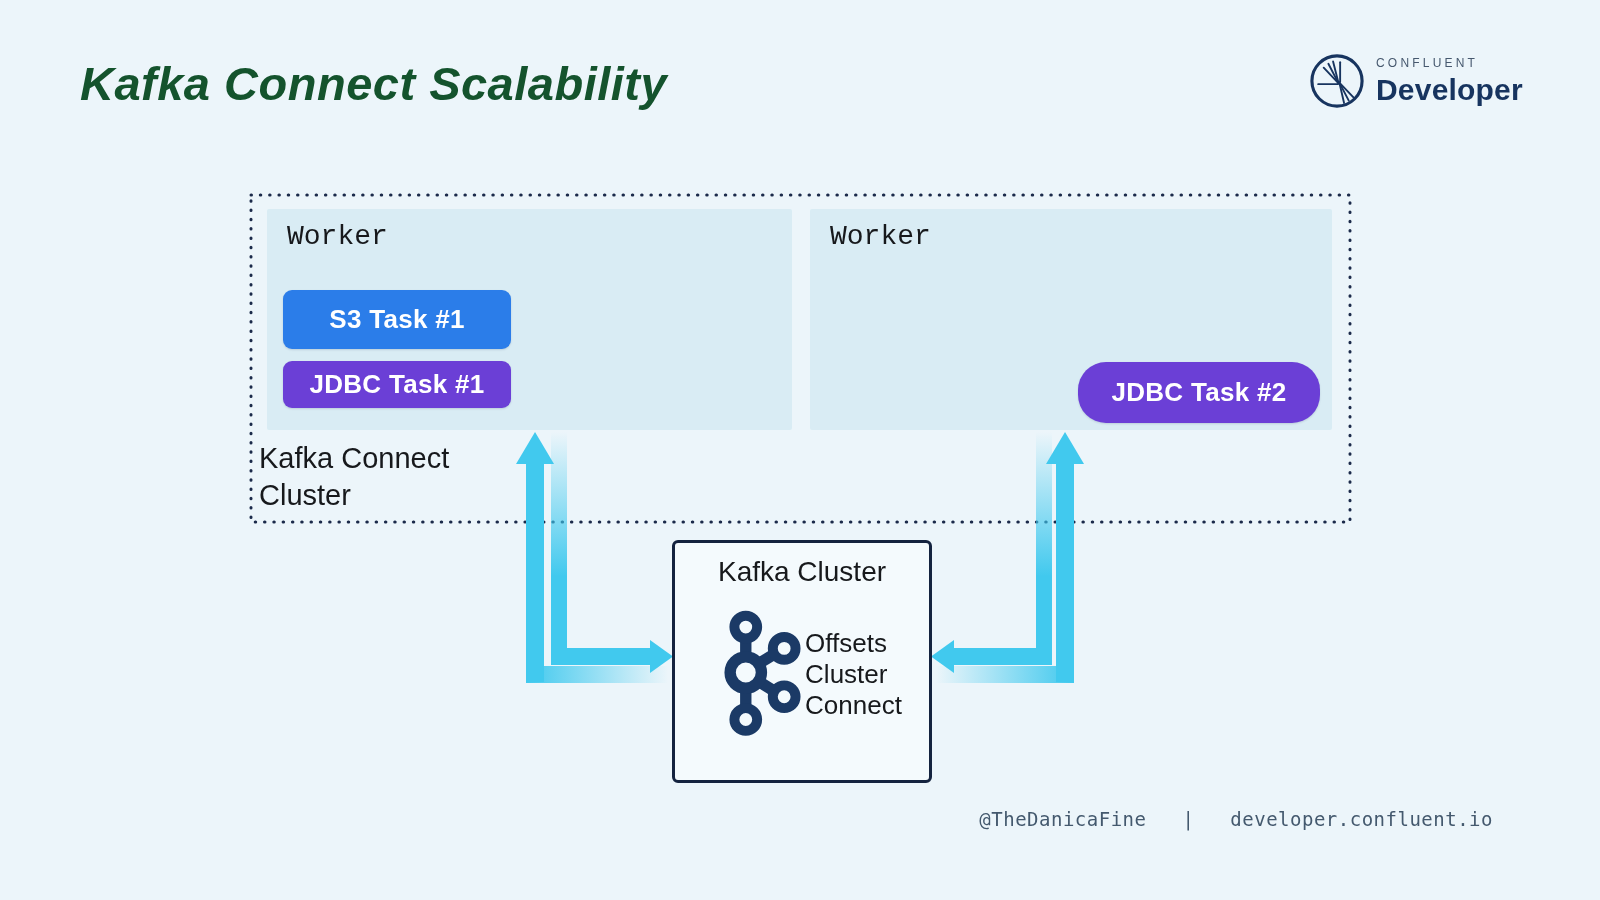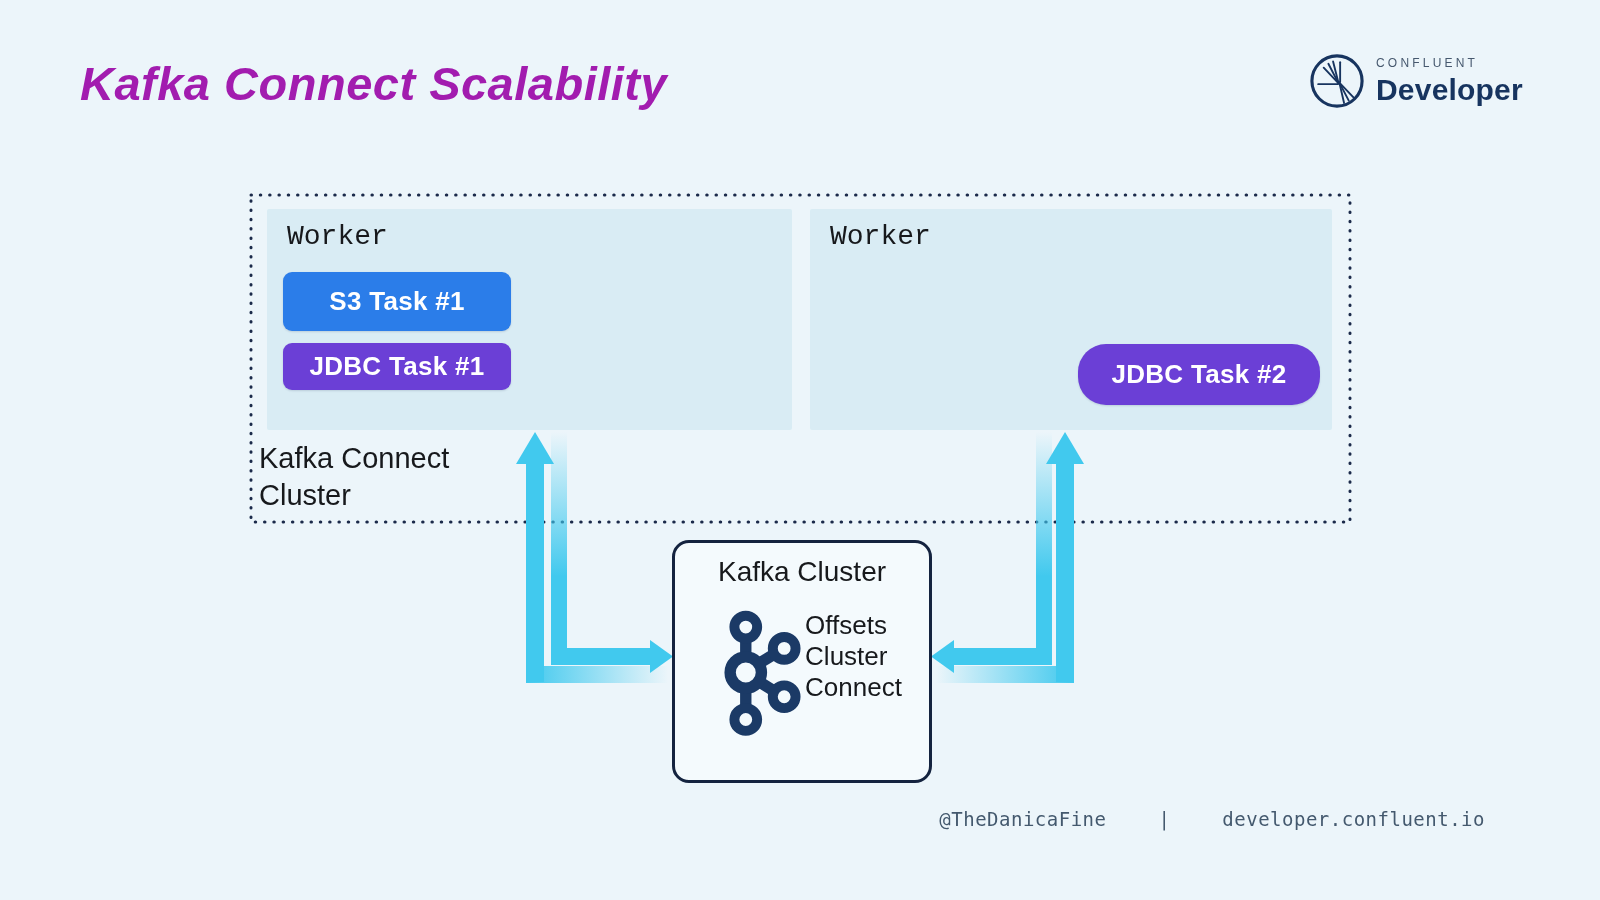--- a/index.html
+++ b/index.html
@@ -7,21 +7,21 @@
     width:1600px;height:900px;position:relative;overflow:hidden;
     background:#ecf5fa;
     font-family:"Liberation Sans", sans-serif;
   }
   .abs{position:absolute;}
 
   
   .title{
     left:80px;top:56px;
     font-size:47px;font-weight:bold;font-style:italic;
-    color:#a21caf;letter-spacing:.5px;
+    color:#14532d;letter-spacing:.5px;
   }
   .logo{left:1308px;top:52px;display:flex;align-items:center;gap:10px;}
   .logo-text{display:flex;flex-direction:column;}
   .logo-brand{
     font-size:12px;letter-spacing:3.2px;color:#46586e;font-weight:500;
     margin-bottom:3px;
   }
   .logo-product{font-size:30px;font-weight:bold;color:#17345f;letter-spacing:.2px;}
 
   
@@ -33,41 +33,42 @@
   
   .worker{background:#d9ecf4;border-radius:2px;}
   .worker-1{left:267px;top:209px;width:525px;height:221px;}
   .worker-2{left:810px;top:209px;width:522px;height:221px;}
   .worker-label{position:absolute;left:20px;top:12px;font-size:28px;color:#17191c;font-family:Liberation Mono, monospace;}
   .task{
     position:absolute;border-radius:9px;
     display:flex;align-items:center;justify-content:center;
     color:#ffffff;font-weight:bold;font-size:26px;letter-spacing:.3px;
     box-shadow:0 1px 2px rgba(20,40,80,.15);
+    margin-top:18px;
   }
   .task-s3{left:16px;top:63px;width:228px;height:59px;}
   .task-jdbc1{left:16px;top:134px;width:228px;height:47px;}
   .task-jdbc2{left:268px;top:135px;width:242px;height:61px;border-radius:28px;}
 
   
   .kafka-box{
     left:672px;top:540px;width:260px;height:243px;box-sizing:border-box;
-    background:#f4fafd;border:3px solid #14233f;border-radius:17px;
+    background:#f4fafd;border:3px solid #14233f;border-radius:6px;
   }
   .kafka-title{margin-top:13px;text-align:center;font-size:28px;color:#17191c;}
-  .kafka-content{display:flex;align-items:flex-start;justify-content:center;margin-top:22px;padding-left:13px;}
+  .kafka-content{display:flex;align-items:center;justify-content:center;margin-top:22px;padding-left:13px;}
   .kafka-items{font-size:26px;color:#17191c;line-height:31px;}
 
   
   .footer{
     right:95px;top:808px;
     font-family:"DejaVu Sans Mono", monospace;
     font-size:19px;color:#44596e;letter-spacing:.5px;
   }
-  .footer span{margin:0 20px;}
+  .footer span{margin:0 12px;}
 
   .overlay{left:0;top:0;pointer-events:none;}
 </style>
 </head>
 <body>
 
 <div class="abs title">Kafka Connect Scalability</div>
 
 <div class="abs logo">
   <svg width="58" height="58" viewBox="0 0 74 74">

